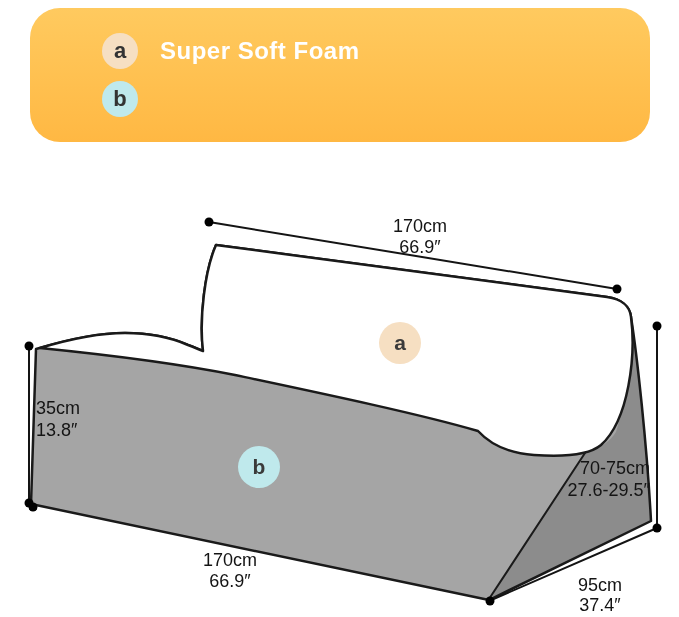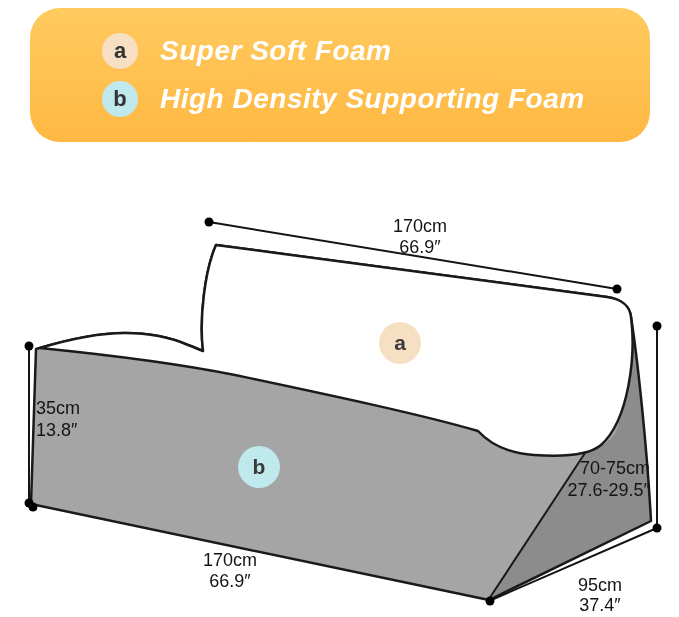--- a/index.html
+++ b/index.html
@@ -14,41 +14,40 @@
     padding-left:72px;box-sizing:border-box;
   }
   .legend-row{display:flex;align-items:center;gap:22px;}
   .legend-key{
     width:36px;height:36px;border-radius:50%;
     display:flex;align-items:center;justify-content:center;
     font-weight:bold;font-size:22px;color:#333;flex:0 0 36px;
   }
   .key-a{background:#F6DFC2;}
   .key-b{background:#BFE9EC;}
-  .legend-label{color:#ffffff;font-weight:bold;font-size:28px;letter-spacing:.5px;font-style:italic;}
+  .legend-label{color:#ffffff;font-weight:bold;font-size:24px;letter-spacing:.5px;}
 
   svg{position:absolute;left:0;top:0;}
   .dim-text{font-size:18px;fill:#141414;}
   .anchor-mid{text-anchor:middle;}
   .anchor-end{text-anchor:end;}
   .marker-letter{font-size:21px;font-weight:bold;fill:#3a3a3a;text-anchor:middle;}
 </style>
 </head>
 <body>
 
 <div class="stage">
 
   <div class="banner">
     <div class="legend-row">
       <span class="legend-key key-a">a</span>
       <span class="legend-label">Super Soft Foam</span>
     </div>
     <div class="legend-row">
       <span class="legend-key key-b">b</span>
-      <span class="legend-label">High Density Supporting Foam</span>
     </div>
   </div>
 
   <svg width="679" height="617" viewBox="0 0 679 617">
 
     <g>
 
       <path d="M36 349 C70 339 100 333 125 333 C150 333 172 338 188 345 C196 348 200 350 203 351 C199 318 205 270 216 245 C350 263 480 280 607 297 C621 299 630 306 631 317 C637 355 647 445 651 521 L489 600 L31 504 Z" stroke="none" fill="#A5A5A5"></path>
 
       <path d="M631 317 C637 355 647 445 651 521 L489 600 L585 453 C600 448 610 442 616 432 C624 410 629 360 631 340 Z" stroke="none" fill="#8C8C8C"></path>

